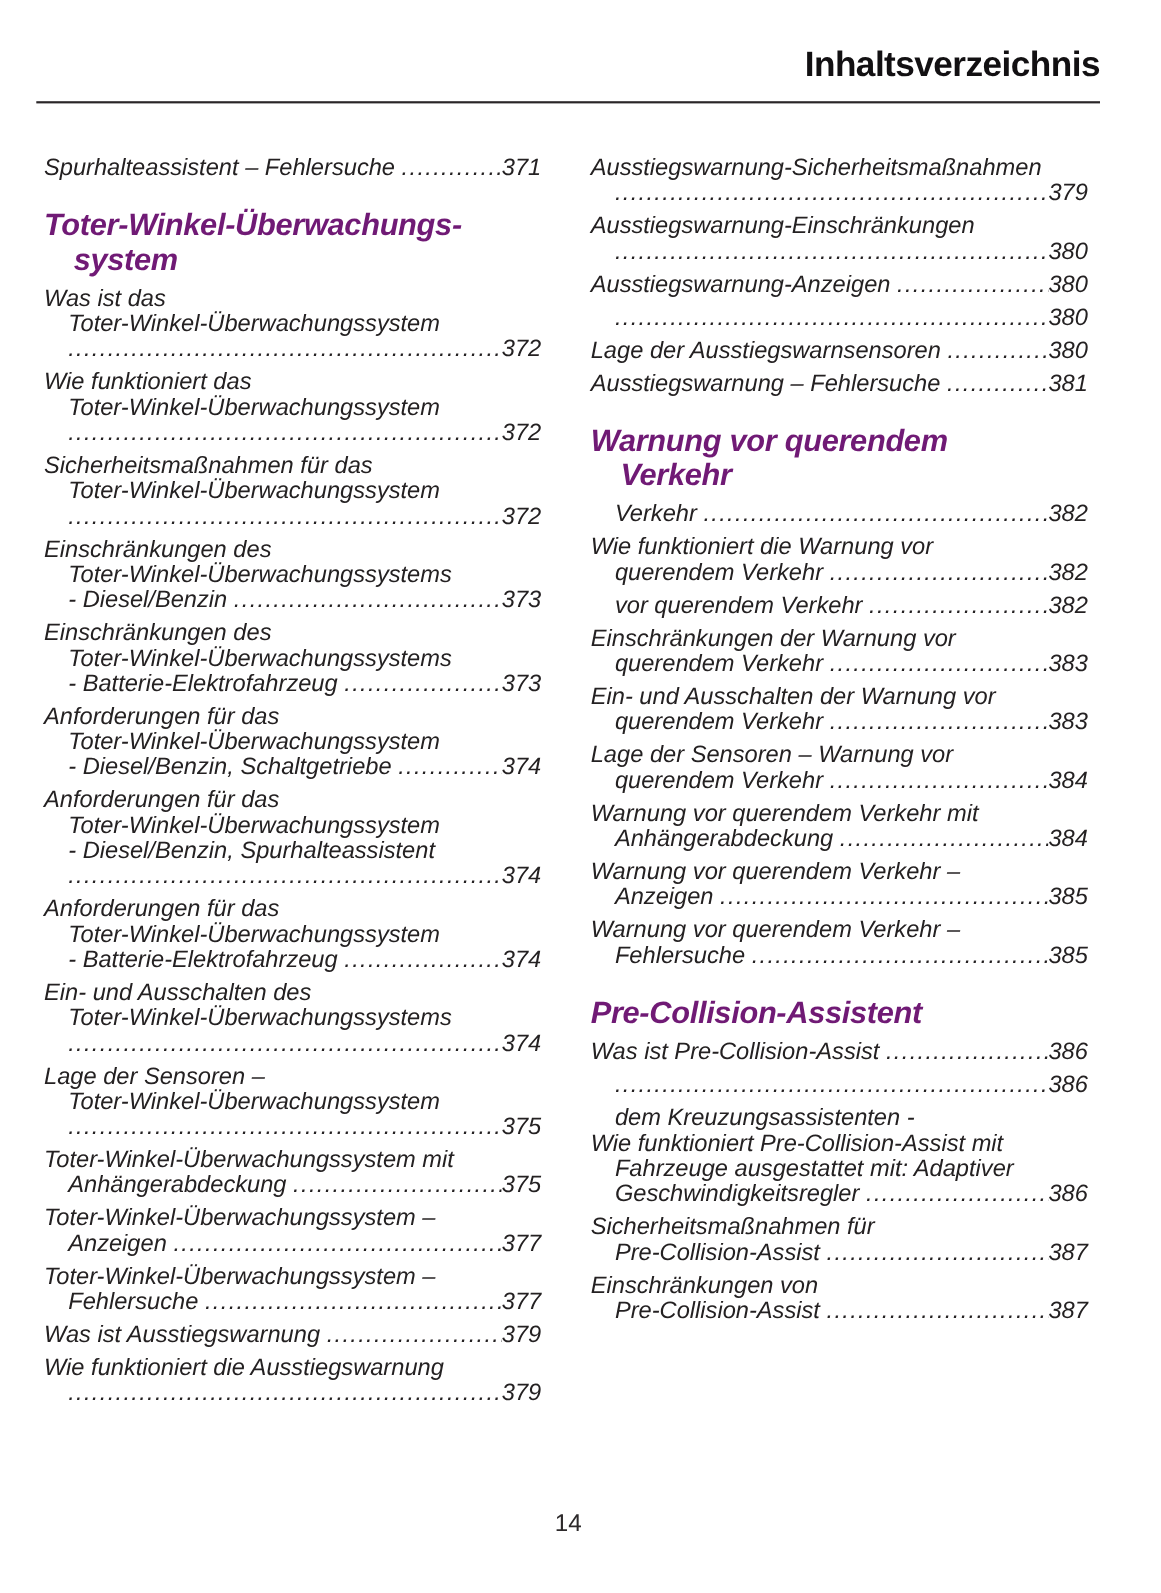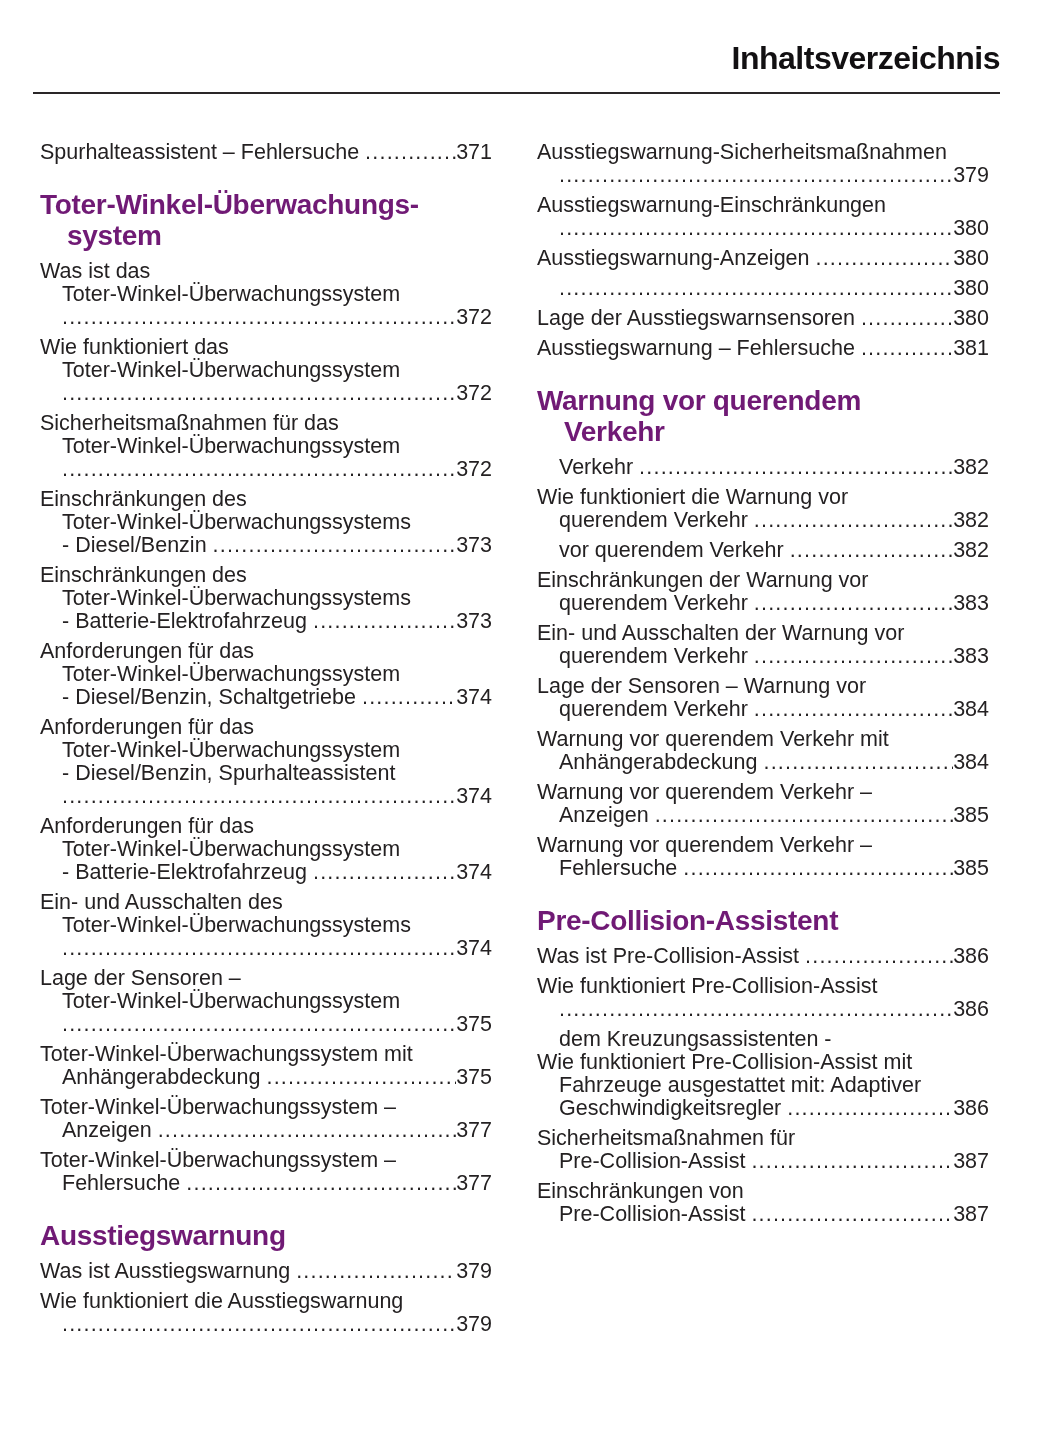--- a/index.html
+++ b/index.html
@@ -18,21 +18,21 @@
     color: #121012;
   }
   .rule {
     border: none; border-top: 2px solid #2a2628;
     margin: 15px 0 0 0;
   }
   .columns {
     display: flex; gap: 45px;
     padding: 47px 0 0 40px;
   }
-  .col { width: 452px; flex: 0 0 452px; }
+  .col { width: 452px; flex: 0 0 452px; font-style: italic; }
   .toc-entry { margin: 0 0 7px 0; font-size: 21.5px; line-height: 23px; }
   .toc-entry .line { white-space: nowrap; }
   .toc-entry .line.cont { padding-left: 22px; }
   .leader { display: flex; align-items: baseline; }
   .leader.cont { padding-left: 22px; }
   .leader .txt { white-space: nowrap; }
   .leader .txt:not(:empty) { padding-right: 6px; }
   .leader .dots {
     flex: 1 1 auto; min-width: 0;
     overflow: hidden; white-space: nowrap;
@@ -181,23 +181,20 @@
           </div>
         </div>
         <div class="toc-entry">
           <div class="line">Toter-Winkel-Überwachungssystem –</div>
           <div class="leader cont">
             <span class="txt">Fehlersuche</span>
             <span class="dots">................................................................................................................................................................</span>
             <span class="pg">377</span>
           </div>
         </div>
-        <h2 class="toc-heading">
-          <div class="hline">Ausstiegswarnung</div>
-        </h2>
         <div class="toc-entry">
           <div class="leader">
             <span class="txt">Was ist Ausstiegswarnung</span>
             <span class="dots">................................................................................................................................................................</span>
             <span class="pg">379</span>
           </div>
         </div>
         <div class="toc-entry">
           <div class="line">Wie funktioniert die Ausstiegswarnung</div>
           <div class="leader cont">
@@ -330,21 +327,20 @@
           <div class="hline">Pre-Collision-Assistent</div>
         </h2>
         <div class="toc-entry">
           <div class="leader">
             <span class="txt">Was ist Pre-Collision-Assist</span>
             <span class="dots">................................................................................................................................................................</span>
             <span class="pg">386</span>
           </div>
         </div>
         <div class="toc-entry">
-          <div class="line">Wie funktioniert Pre-Collision-Assist</div>
           <div class="leader cont">
             <span class="txt"></span>
             <span class="dots">................................................................................................................................................................</span>
             <span class="pg">386</span>
           </div>
         </div>
         <div class="toc-entry">
           <div class="line cont">dem Kreuzungsassistenten -</div>
           <div class="line">Wie funktioniert Pre-Collision-Assist mit</div>
           <div class="line cont">Fahrzeuge ausgestattet mit: Adaptiver</div>
@@ -366,13 +362,14 @@
           <div class="line">Einschränkungen von</div>
           <div class="leader cont">
             <span class="txt">Pre-Collision-Assist</span>
             <span class="dots">................................................................................................................................................................</span>
             <span class="pg">387</span>
           </div>
         </div>
       </section>
   </div>
 
+  <div class="footer">14</div>
 </div>
 
 </body></html>

